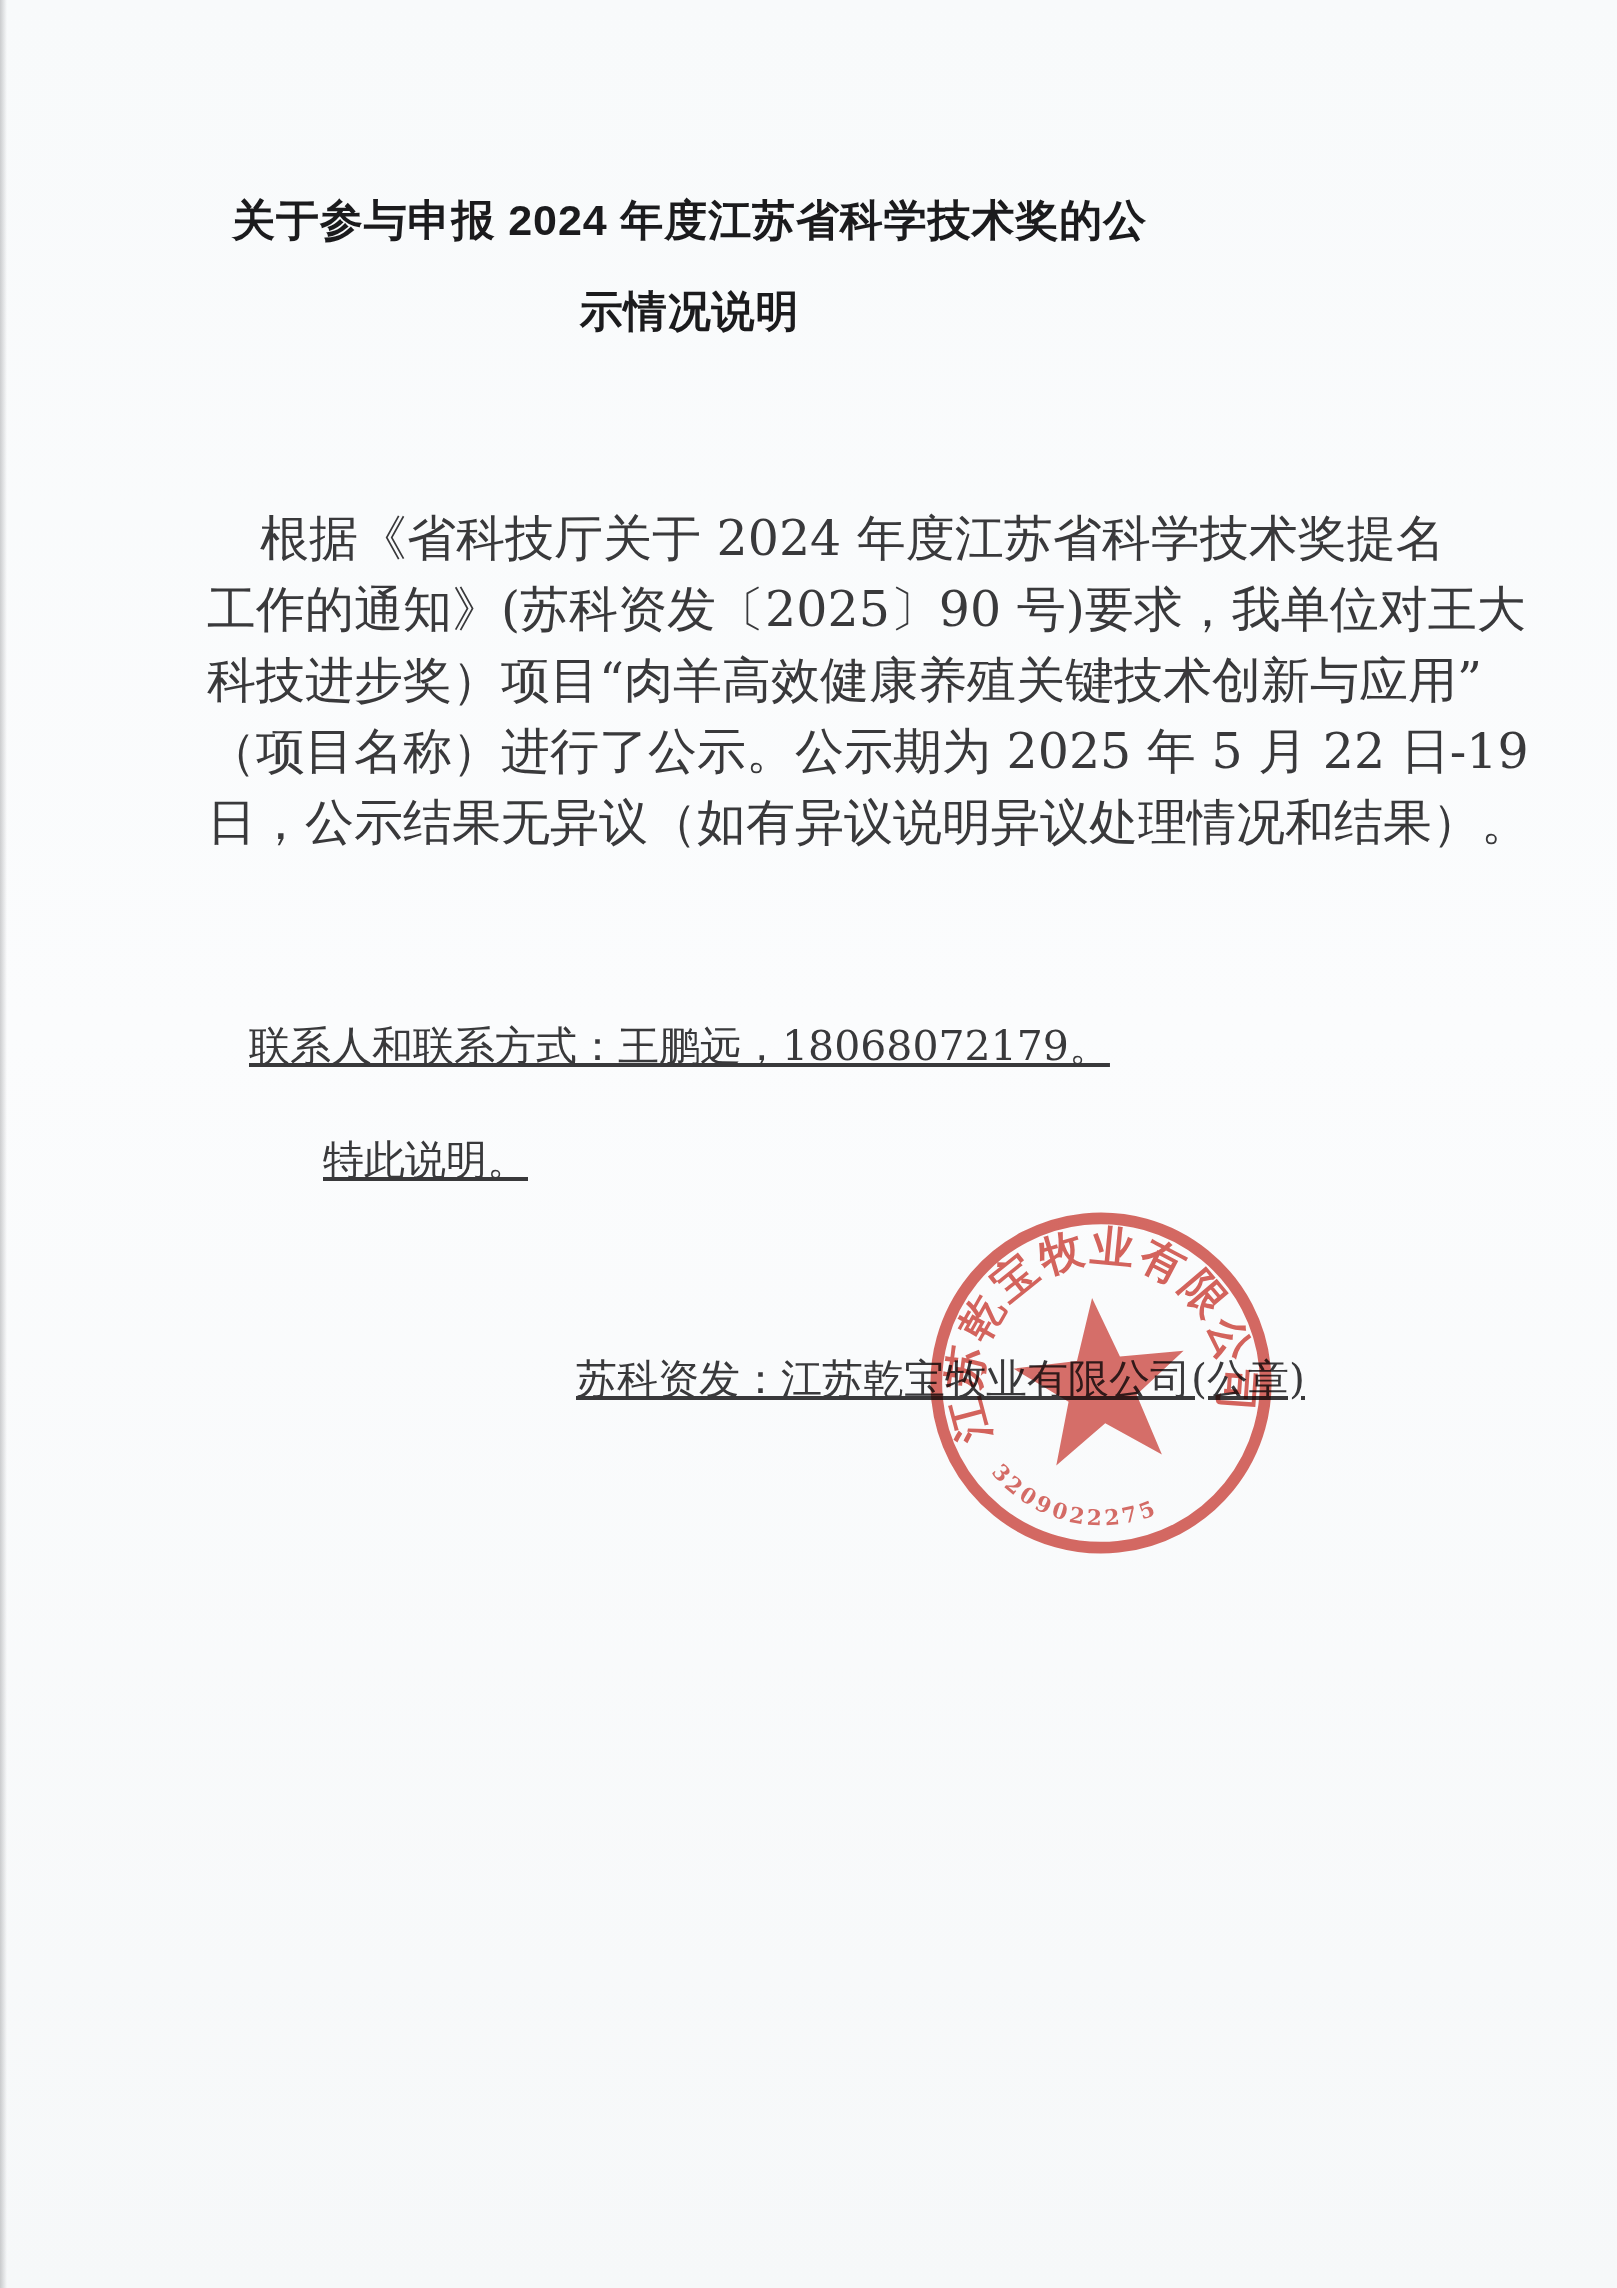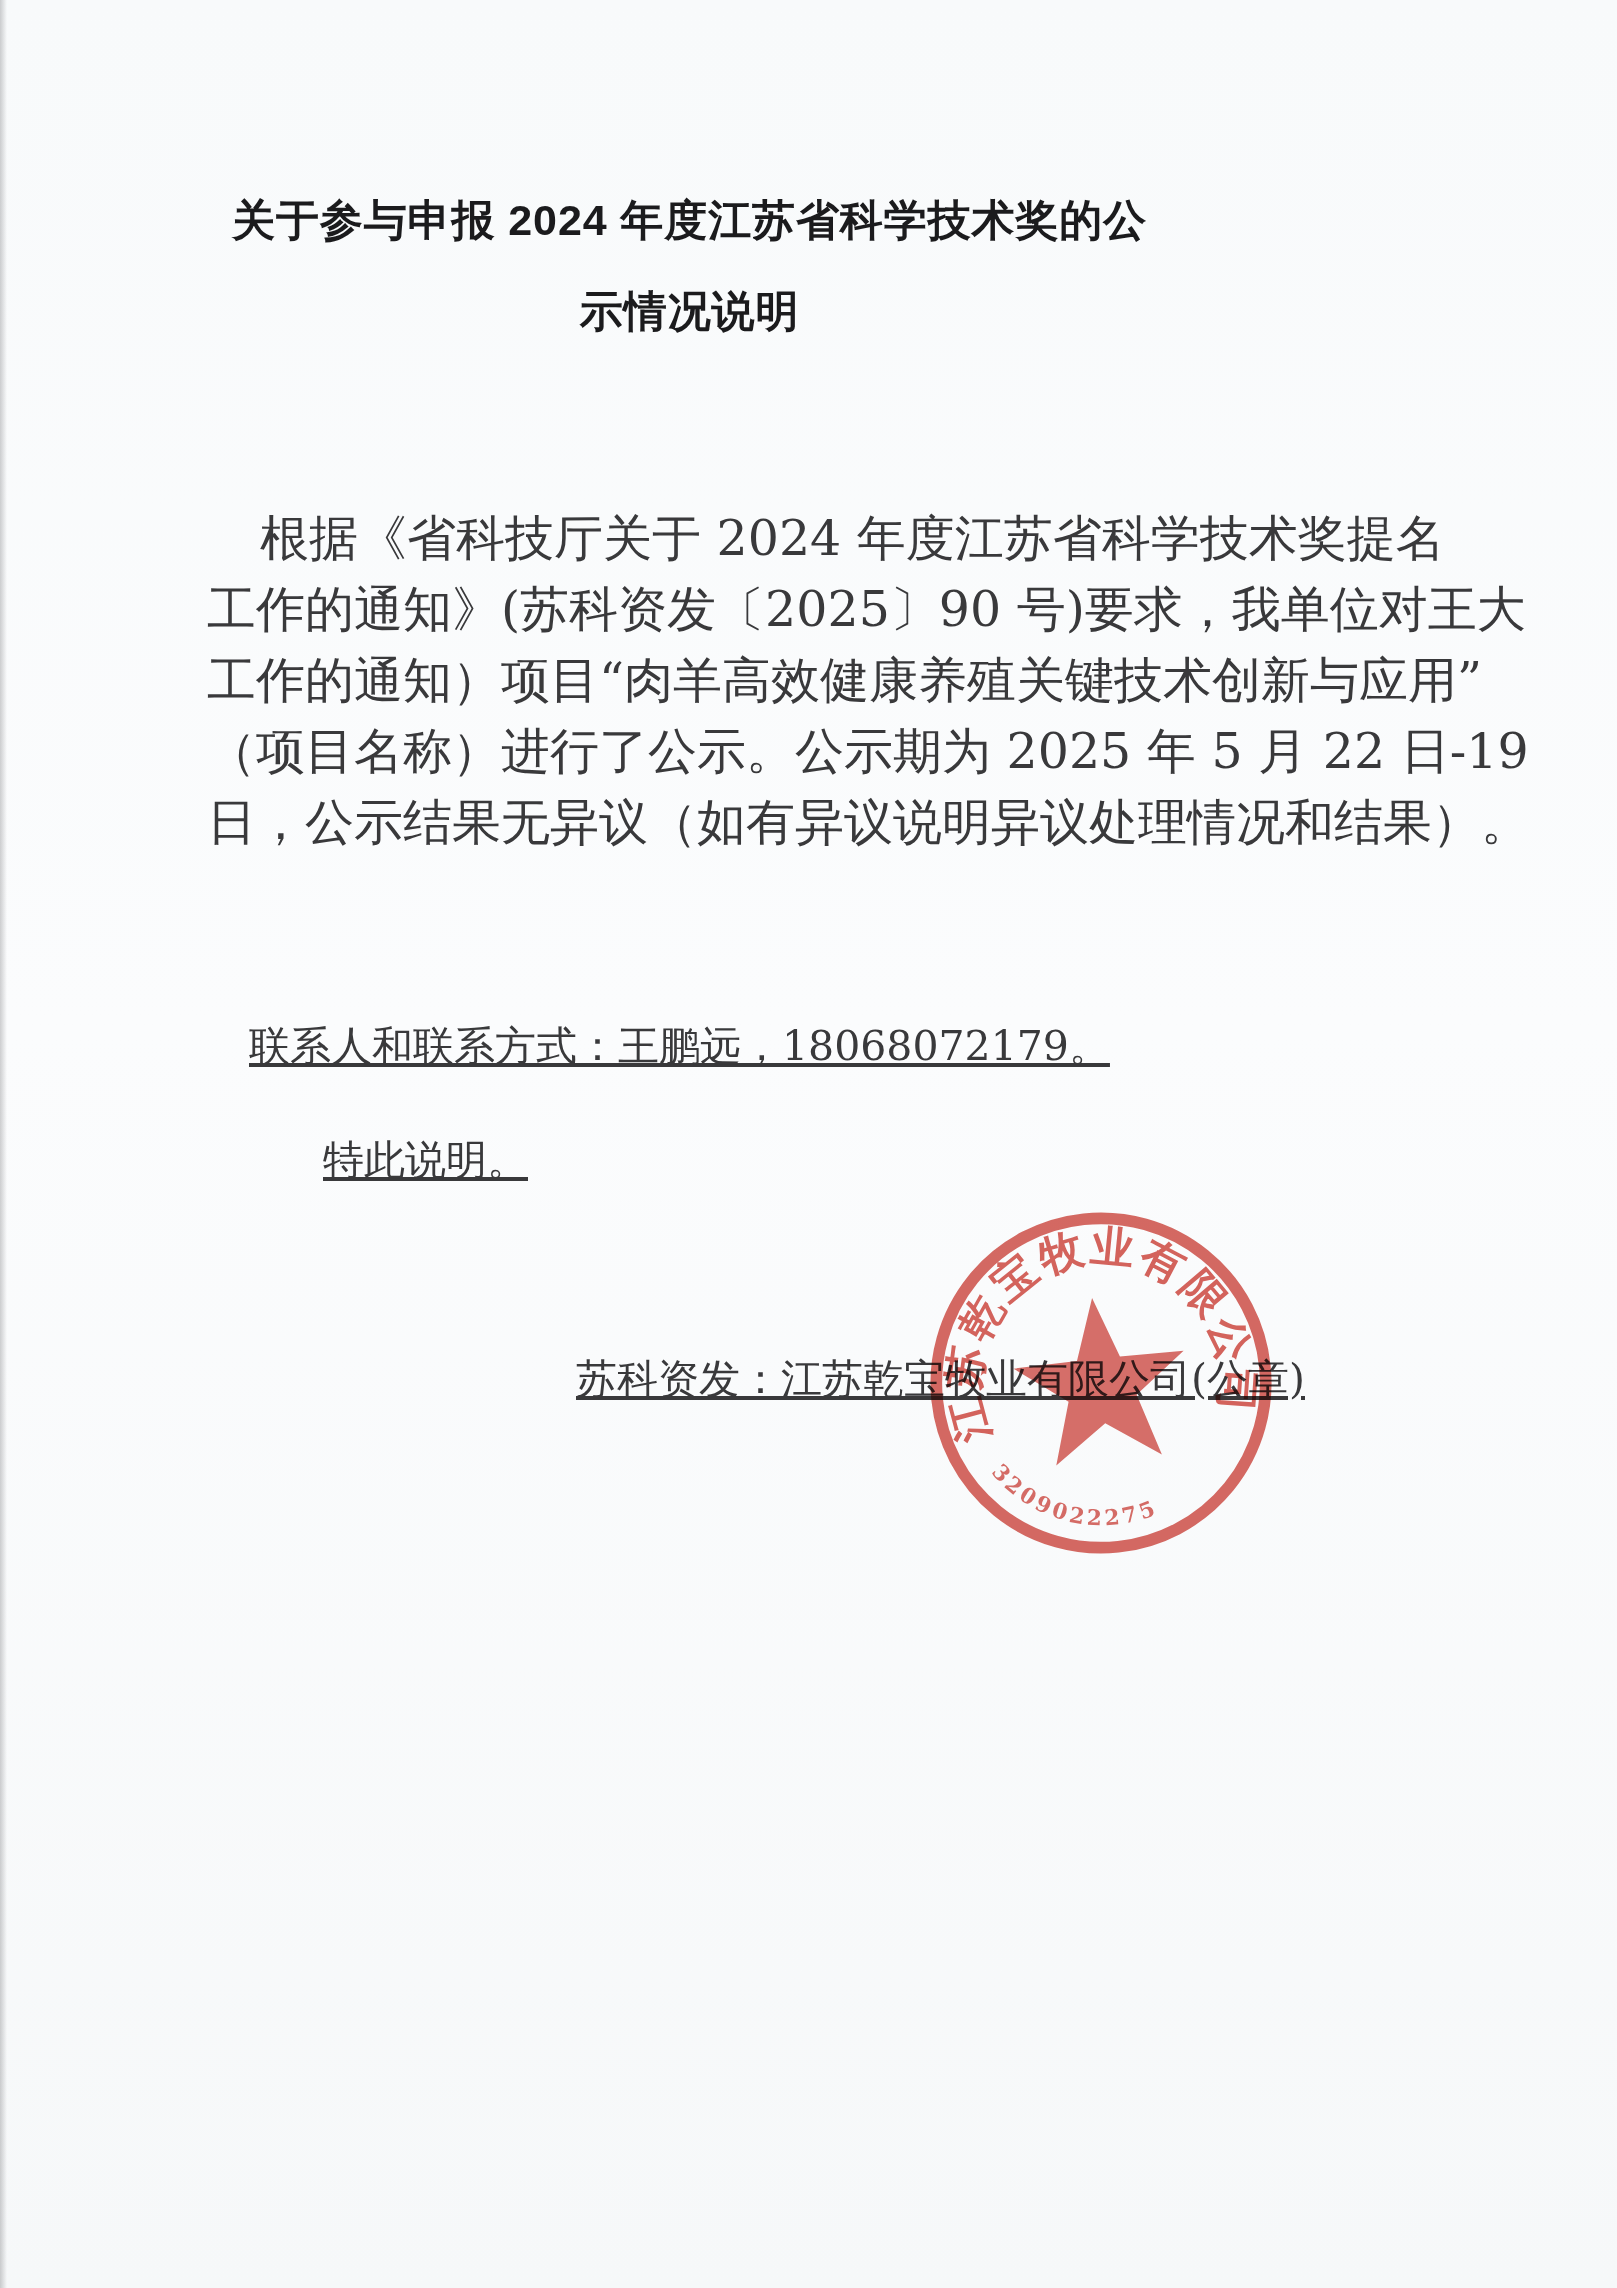--- a/index.html
+++ b/index.html
@@ -77,21 +77,21 @@
   <div class="page-edge"></div>
 
   <div class="doc-title">
     <div>关于参与申报 2024 年度江苏省科学技术奖的公</div>
     <div>示情况说明</div>
   </div>
 
   <div class="body-block">
     <div class="body-line first">根据《省科技厅关于 2024 年度江苏省科学技术奖提名</div>
     <div class="body-line">工作的通知》(苏科资发〔2025〕90 号)要求，我单位对王大</div>
-    <div class="body-line">工作的通知）项目“肉羊高效健康养殖关键技术创新与应用”</div>
+    <div class="body-line">科技进步奖）项目“肉羊高效健康养殖关键技术创新与应用”</div>
     <div class="body-line">（项目名称）进行了公示。公示期为 2025 年 5 月 22 日-19</div>
     <div class="body-line">日，公示结果无异议（如有异议说明异议处理情况和结果）。</div>
   </div>
 
   <div class="para contact-line">联系人和联系方式：王鹏远，18068072179。</div>
 
   <div class="para closing-line">特此说明。</div>
 
   <div class="para signature-line">苏科资发：江苏乾宝牧业有限公司(公章)</div>
 

